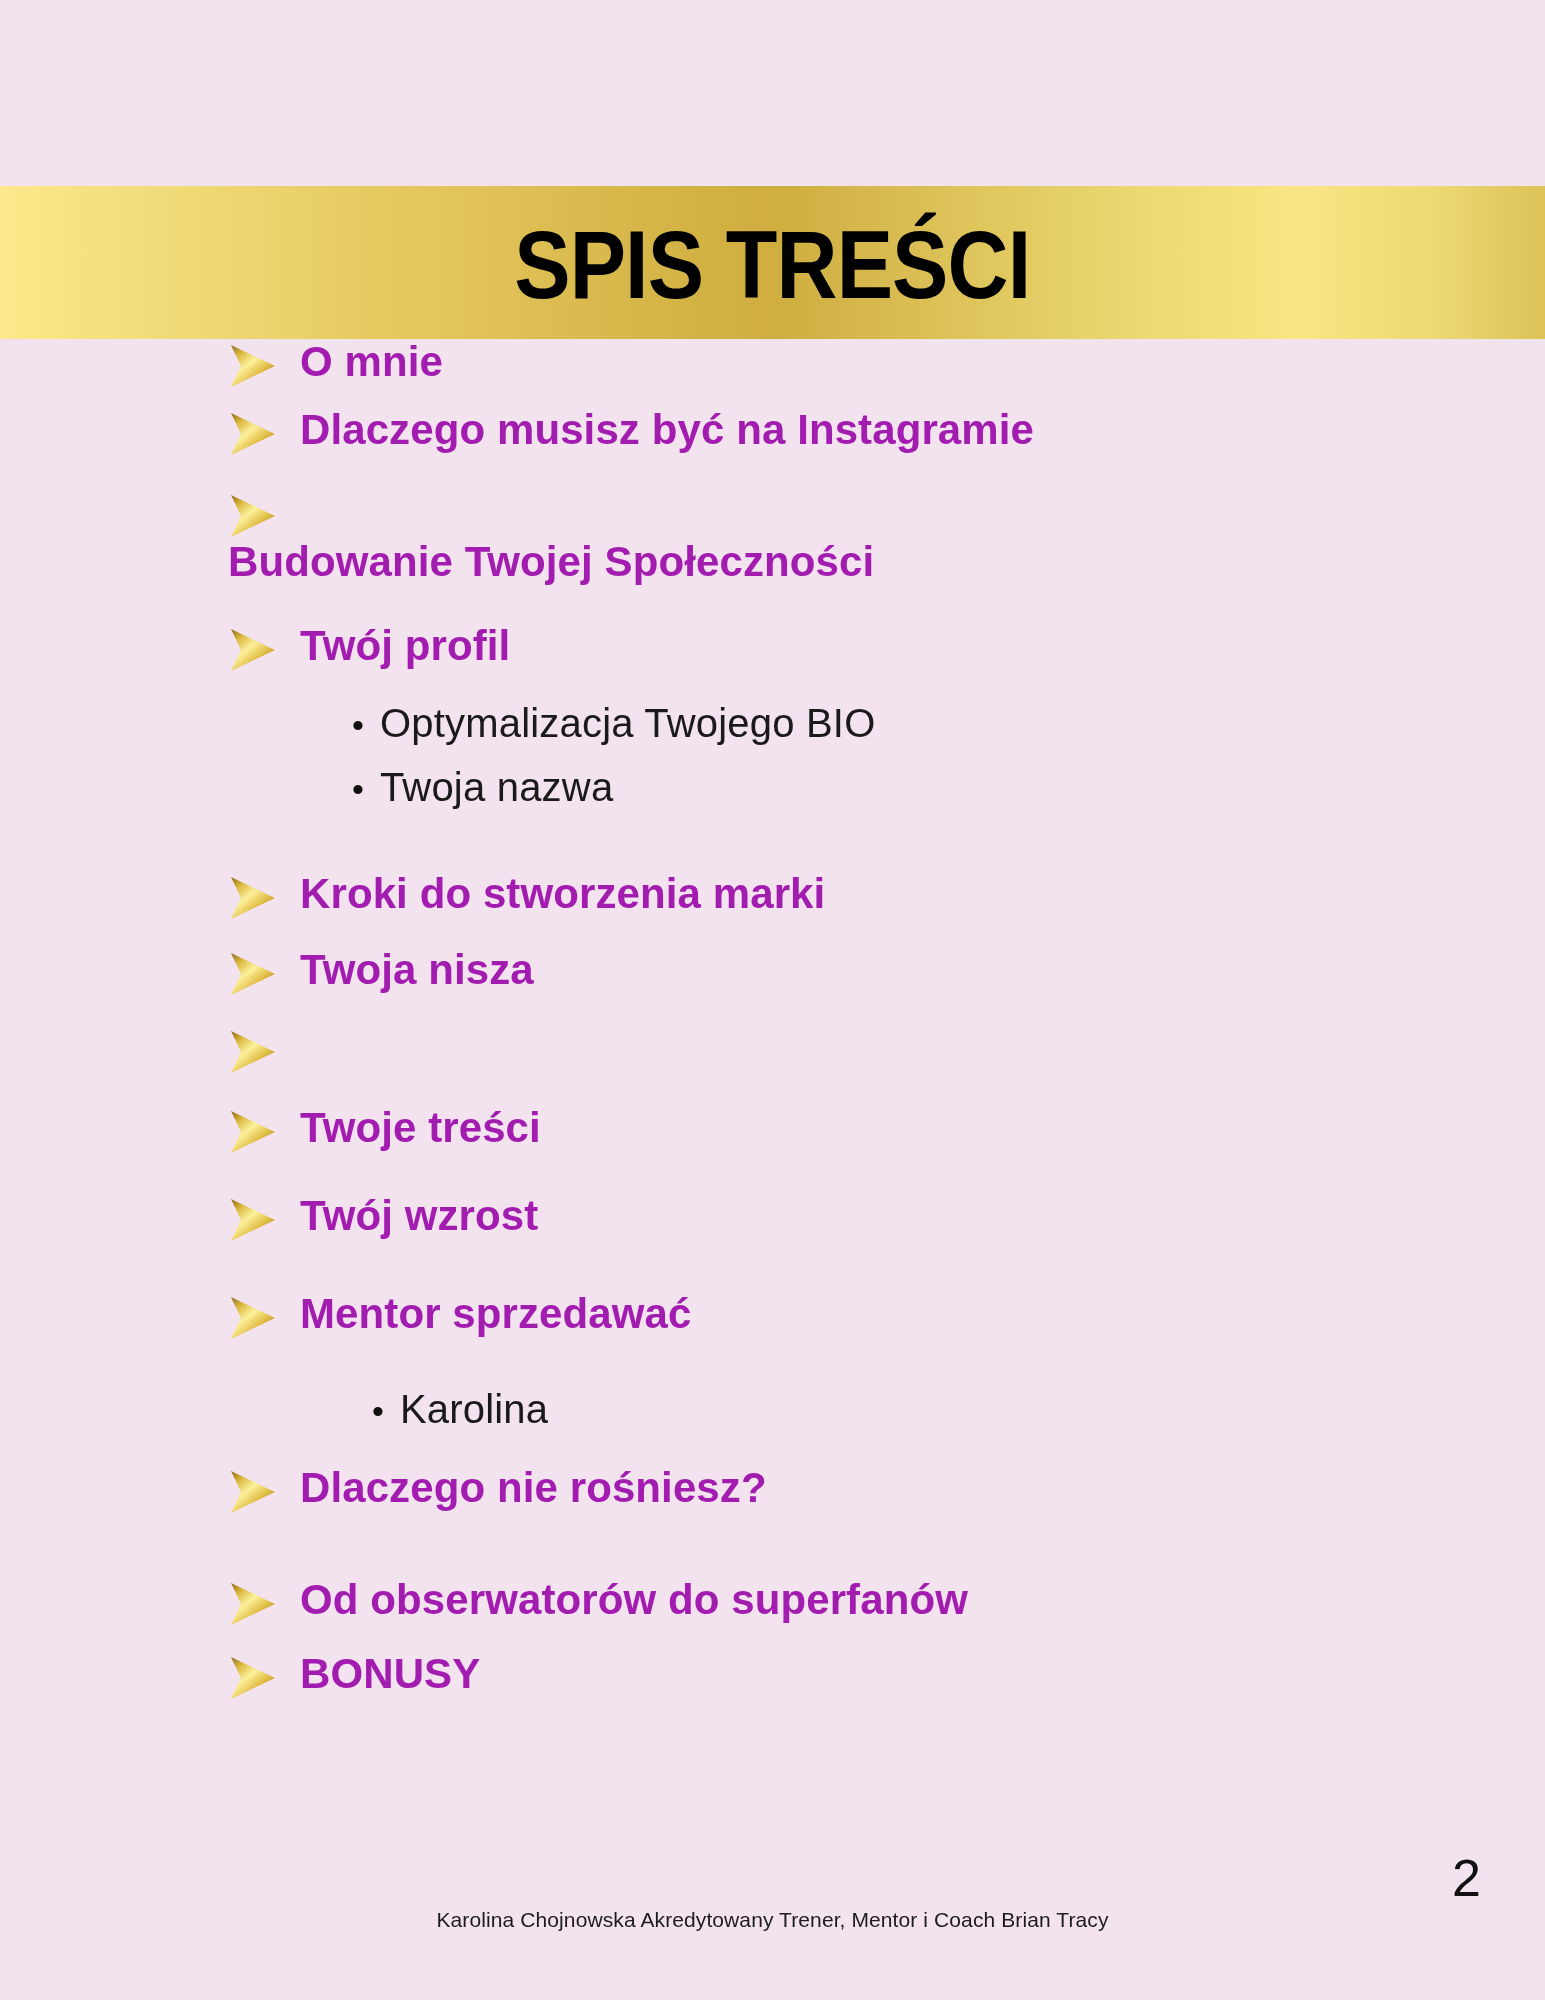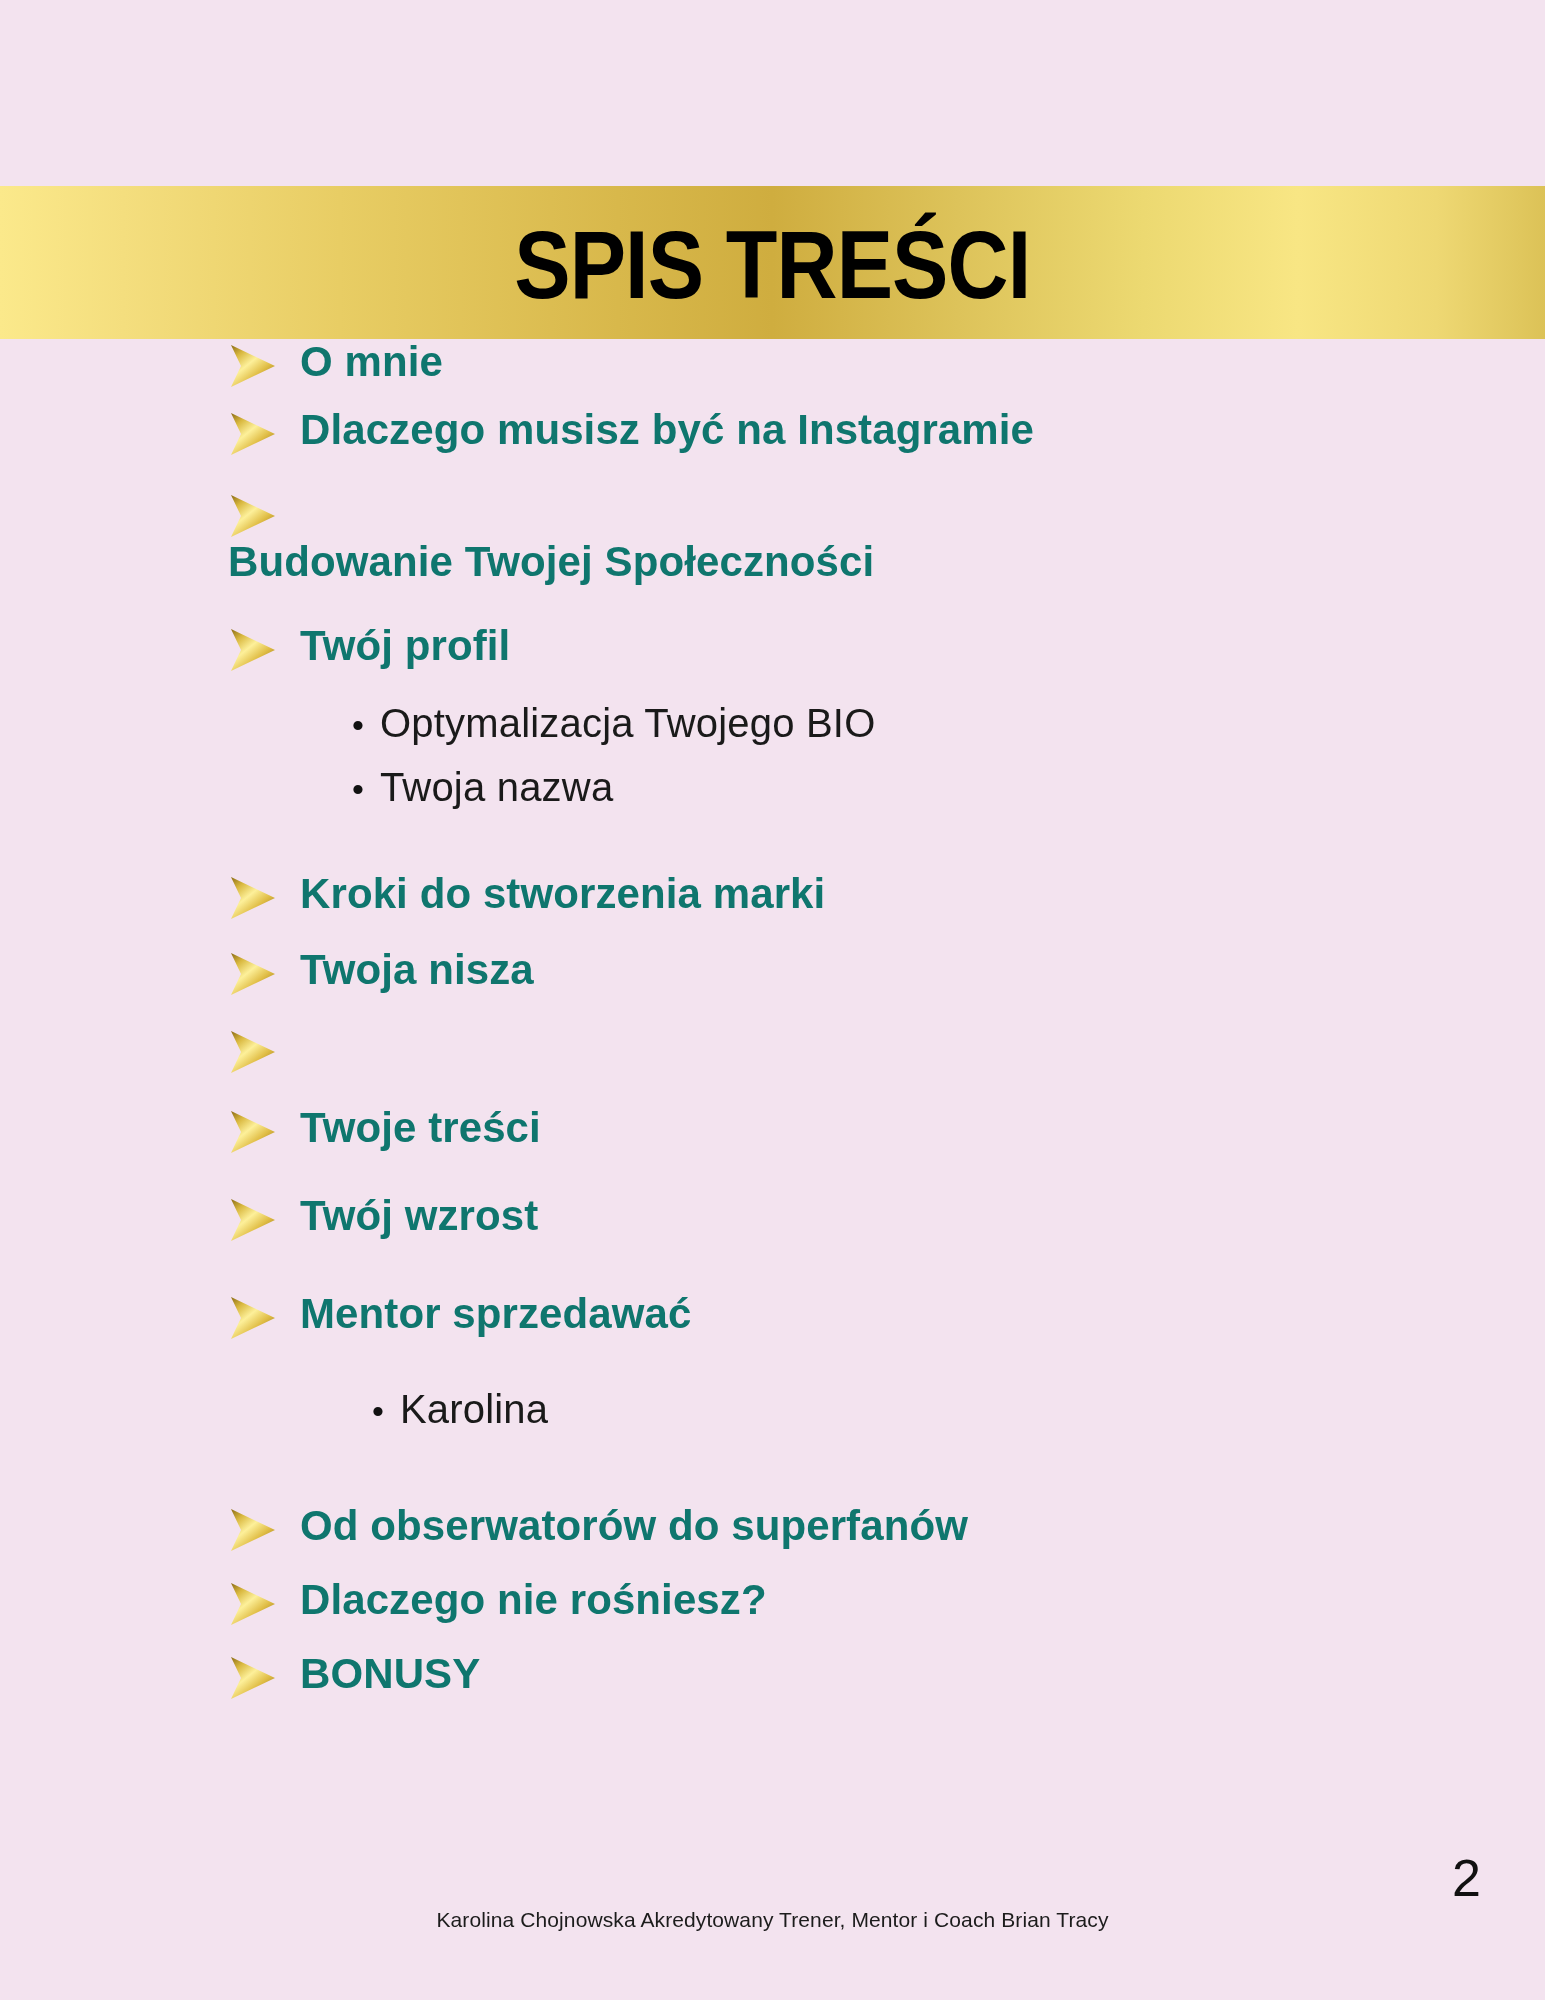--- a/index.html
+++ b/index.html
@@ -87,21 +87,21 @@
     display: block;
     width: 50px;
     height: 46px;
   }
 
   .toc-label {
     font-family: "Liberation Sans Narrow", "Liberation Sans", sans-serif;
     font-weight: 700;
     font-size: 42px;
     line-height: 46px;
-    color: #0f766e;
+    color: #a21caf;
     letter-spacing: 0.1px;
     white-space: nowrap;
   }
 
   
   .sub-list {
     padding-left: 352px;
     margin: 0;
   }
   .sub-item {
@@ -270,44 +270,44 @@
       <span class="toc-label">Mentor sprzedawać</span>
     </div>
 
     <div class="sub-list sub-list--indent" style="margin-top:36px;">
       <div class="sub-item">
         <span class="dot">•</span>
         <span class="sub-label">Karolina</span>
       </div>
     </div>
 
+    <div class="toc-row" style="margin-top:24px;">
+      <span class="arrow-icon">
+        <svg viewBox="0 0 50 46" xmlns="http://www.w3.org/2000/svg">
+          <path d="M3 2 L47 23 L3 44 L13 23 Z" fill="url(#g1)"></path>
+        </svg>
+      </span>
+      <span class="toc-label">Dlaczego nie rośniesz?</span>
+    </div>
+
     <div class="toc-row" style="margin-top:62px;">
       <span class="arrow-icon">
         <svg viewBox="0 0 50 46" xmlns="http://www.w3.org/2000/svg">
           <path d="M3 2 L47 23 L3 44 L13 23 Z" fill="url(#g1)"></path>
         </svg>
       </span>
       <span class="toc-label">Od obserwatorów do superfanów</span>
     </div>
 
     <div class="toc-row" style="margin-top:24px;">
       <span class="arrow-icon">
         <svg viewBox="0 0 50 46" xmlns="http://www.w3.org/2000/svg">
           <path d="M3 2 L47 23 L3 44 L13 23 Z" fill="url(#g1)"></path>
         </svg>
       </span>
-      <span class="toc-label">Dlaczego nie rośniesz?</span>
-    </div>
-
-    <div class="toc-row" style="margin-top:24px;">
-      <span class="arrow-icon">
-        <svg viewBox="0 0 50 46" xmlns="http://www.w3.org/2000/svg">
-          <path d="M3 2 L47 23 L3 44 L13 23 Z" fill="url(#g1)"></path>
-        </svg>
-      </span>
       <span class="toc-label">BONUSY</span>
     </div>
 
   </div>
 
   <div class="page-number">2</div>
 
   <div class="footer-credit">Karolina Chojnowska Akredytowany Trener, Mentor i Coach Brian Tracy</div>
 
 </div>

